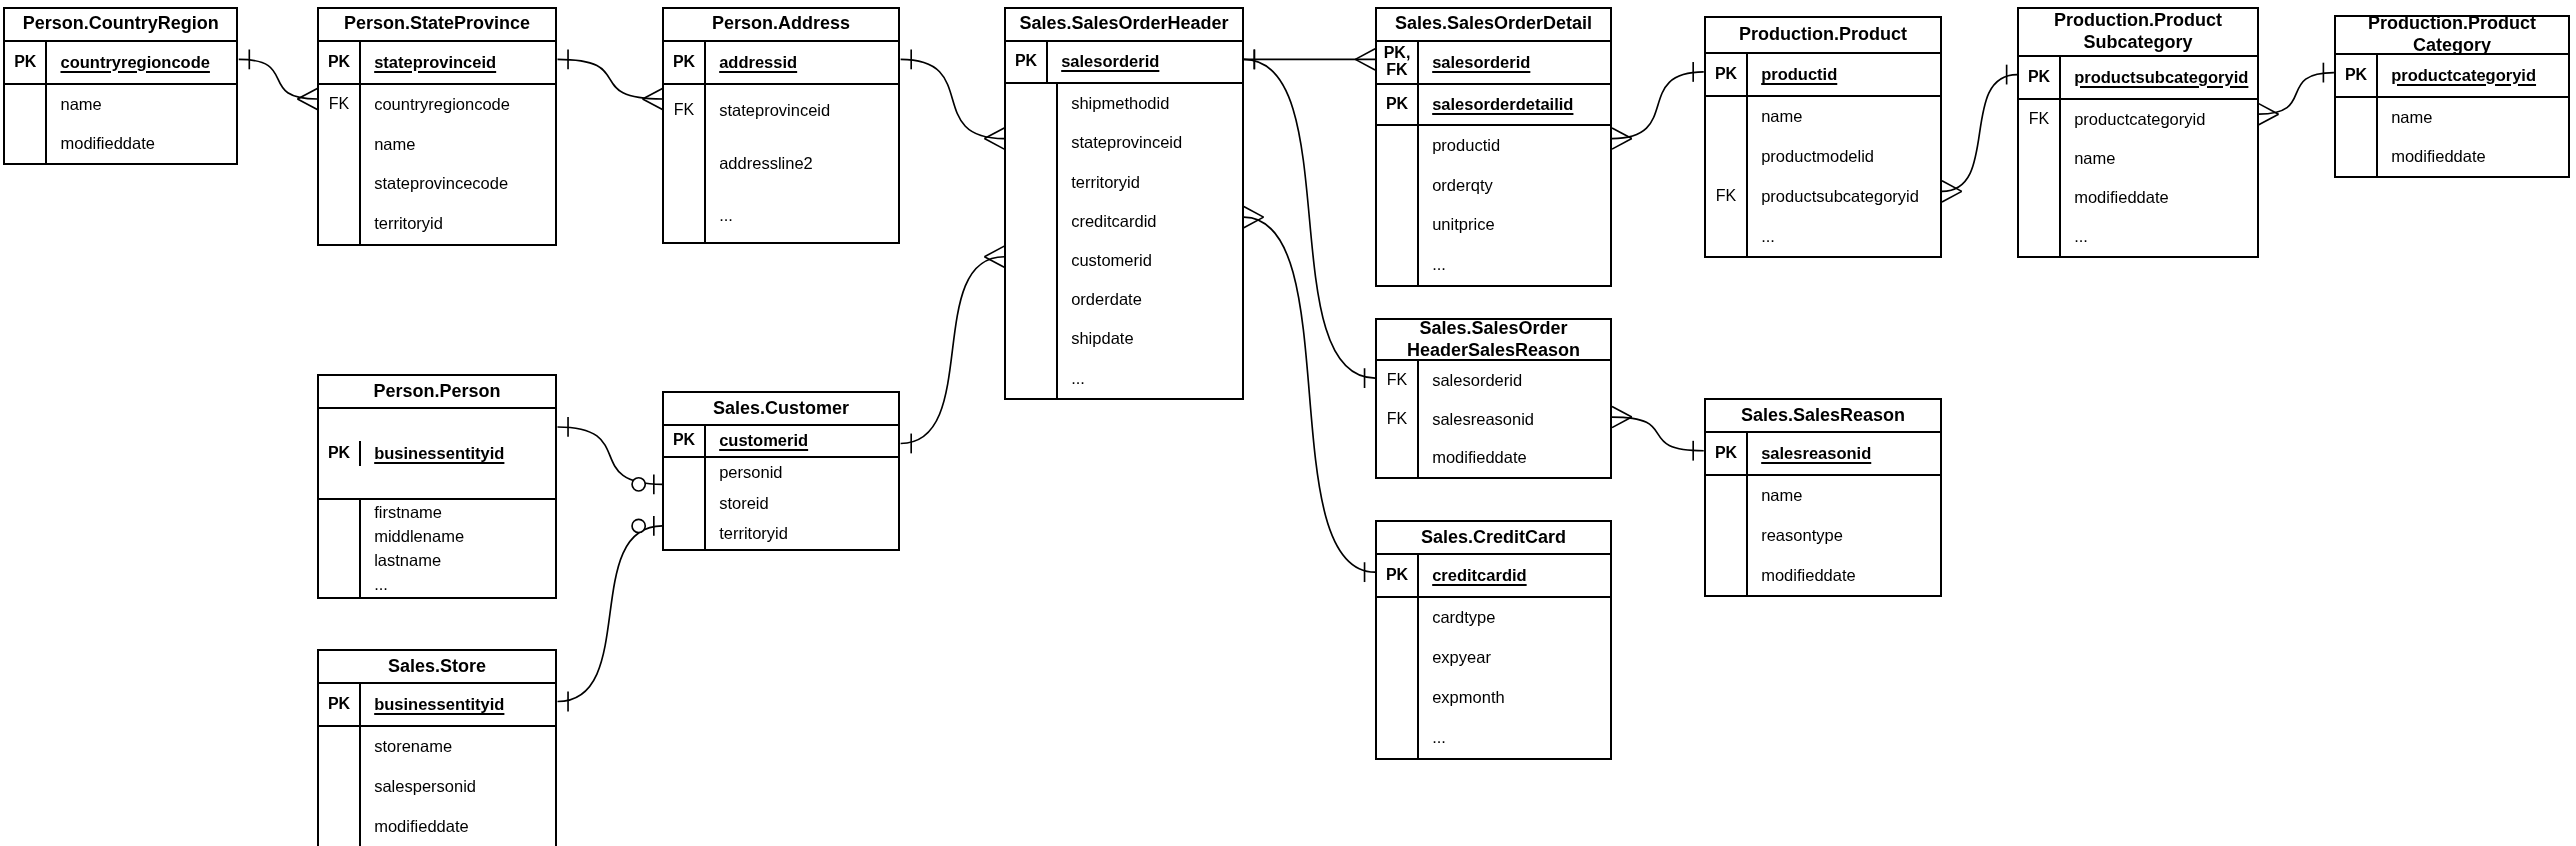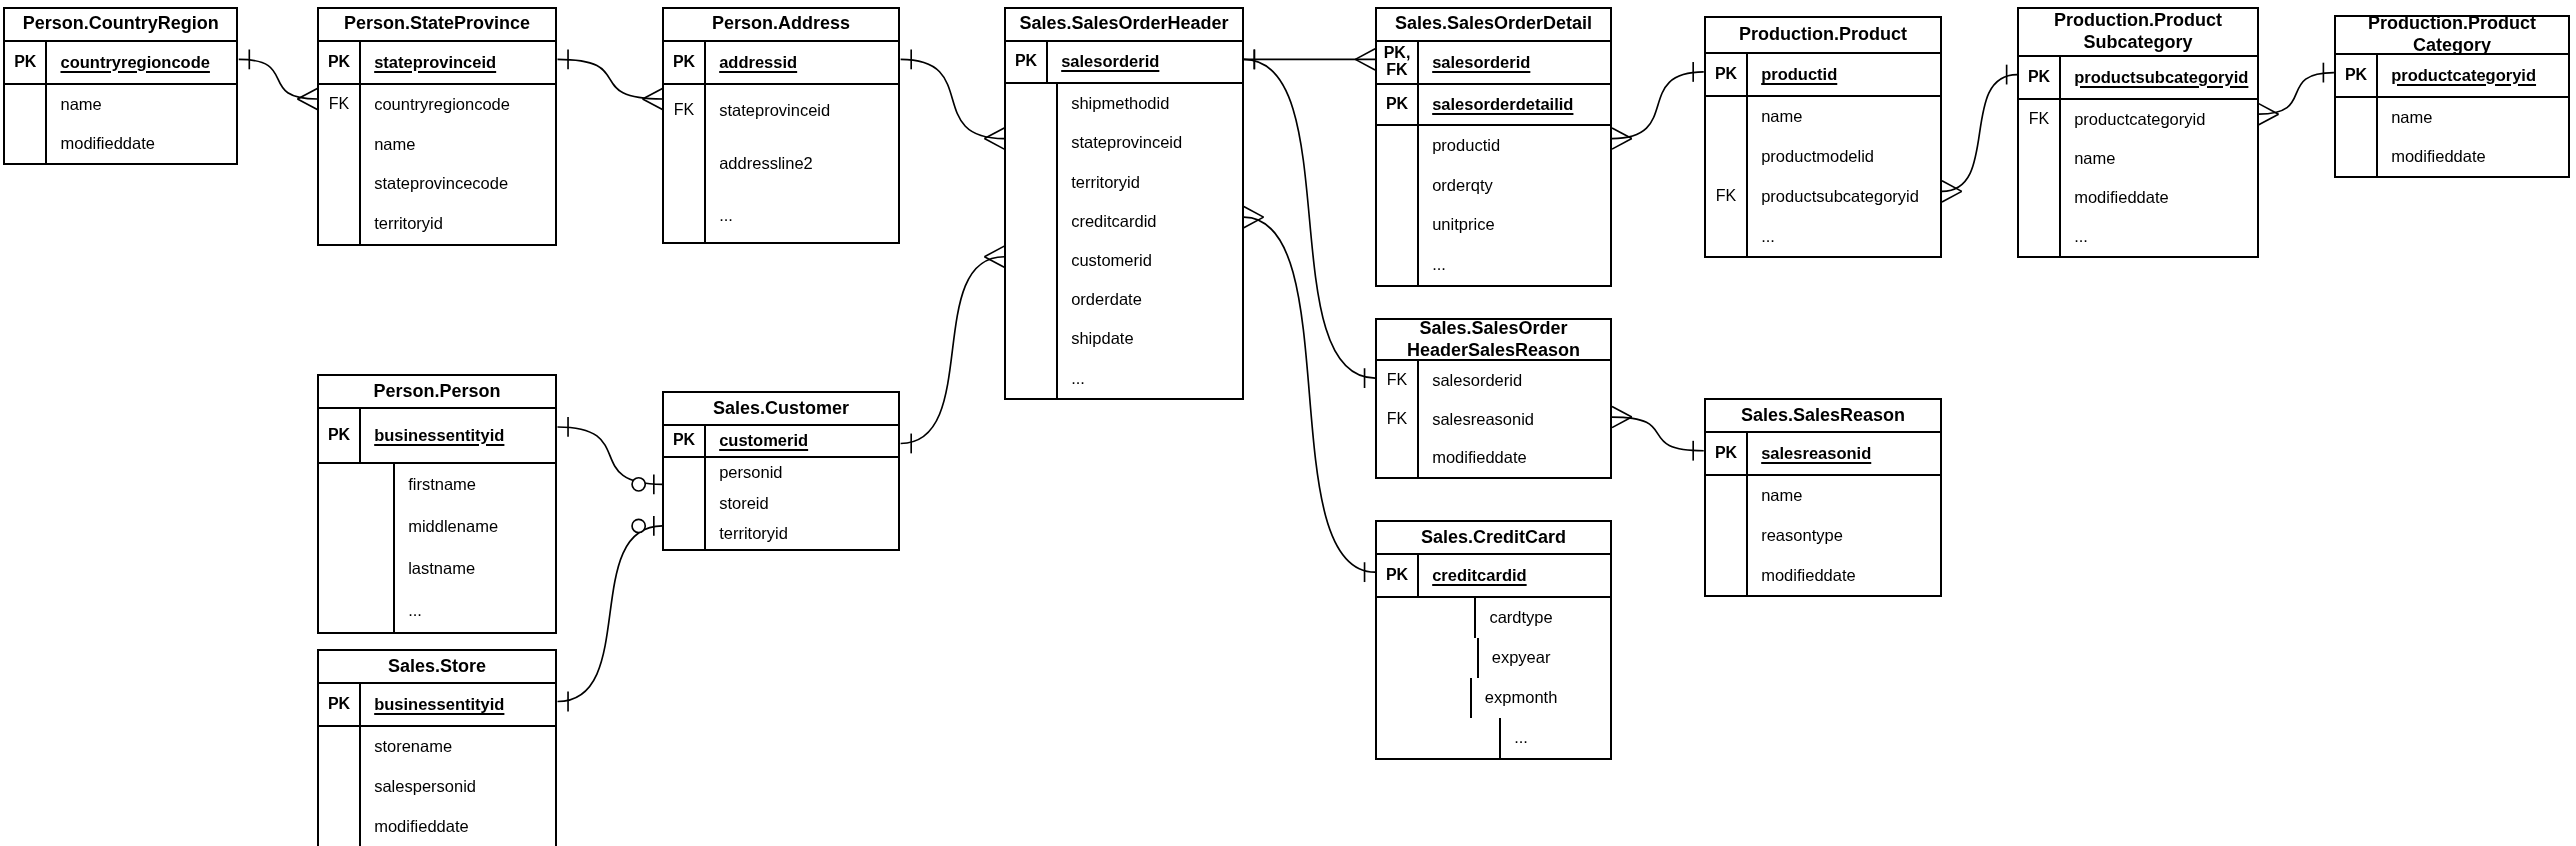--- a/index.html
+++ b/index.html
@@ -387,29 +387,29 @@
         <div class="frow">
           <div class="kcell"></div>
           <div class="fcell">name</div>
         </div>
         <div class="frow">
           <div class="kcell"></div>
           <div class="fcell">modifieddate</div>
         </div>
       </div>
     </div>
-    <div class="tbl" style="left: 317px; top: 374px; width: 240px; height: 260px;">
+    <div class="tbl" style="left: 317px; top: 374px; width: 240px; height: 225px; gap: 32px;">
       <div class="tbl-title" style="height: 33px; flex: 0 0 33px;">Person.Person</div>
       <div class="comp" style="flex: 1 1 40px;">
         <div class="frow">
           <div class="kcell bold">PK</div>
           <div class="fcell pk">businessentityid</div>
         </div>
       </div>
-      <div class="comp" style="flex: 1 1 158px; padding-left: 34px;">
+      <div class="comp" style="flex: 1 1 158px;">
         <div class="frow">
           <div class="kcell"></div>
           <div class="fcell">firstname</div>
         </div>
         <div class="frow">
           <div class="kcell"></div>
           <div class="fcell">middlename</div>
         </div>
         <div class="frow">
           <div class="kcell"></div>
@@ -509,21 +509,21 @@
       </div>
     </div>
     <div class="tbl" style="left: 1375px; top: 520px; width: 237px; height: 240px;">
       <div class="tbl-title" style="height: 33px; flex: 0 0 33px;">Sales.CreditCard</div>
       <div class="comp" style="flex: 1 1 40px;">
         <div class="frow">
           <div class="kcell bold">PK</div>
           <div class="fcell pk">creditcardid</div>
         </div>
       </div>
-      <div class="comp" style="flex: 1 1 162px; align-items: center;">
+      <div class="comp" style="flex: 1 1 162px;">
         <div class="frow">
           <div class="kcell"></div>
           <div class="fcell">cardtype</div>
         </div>
         <div class="frow">
           <div class="kcell"></div>
           <div class="fcell">expyear</div>
         </div>
         <div class="frow">
           <div class="kcell"></div>

